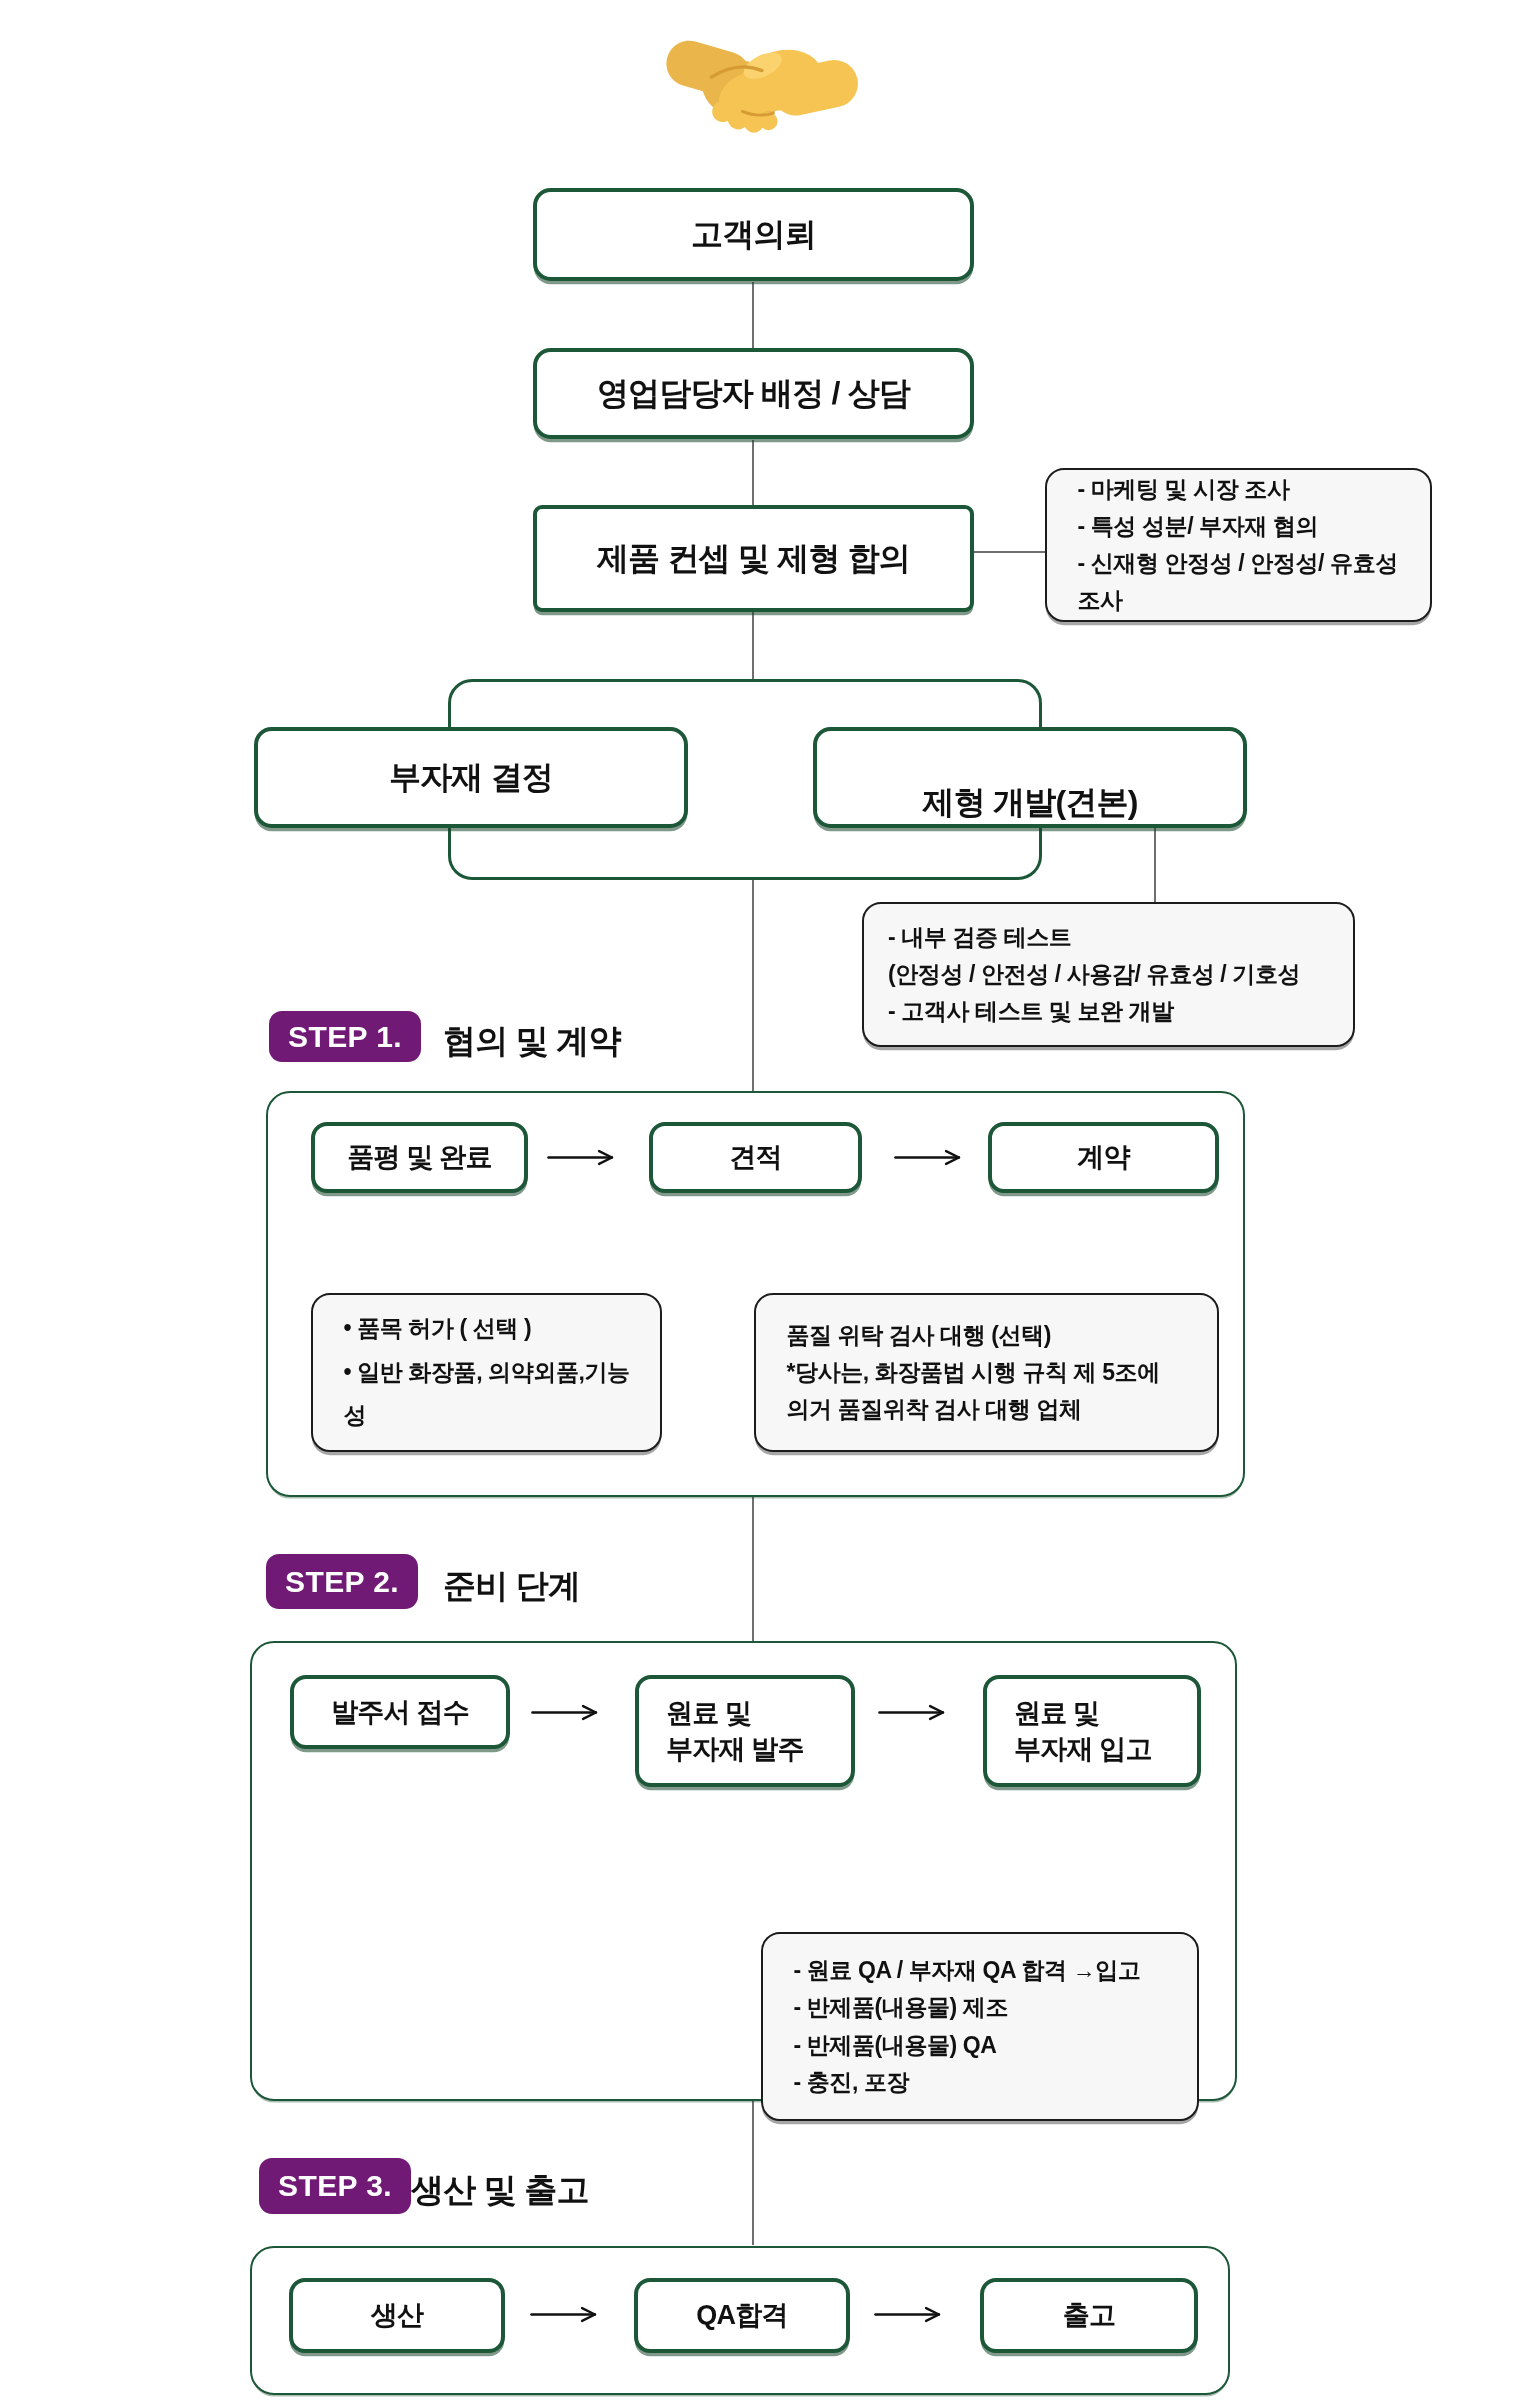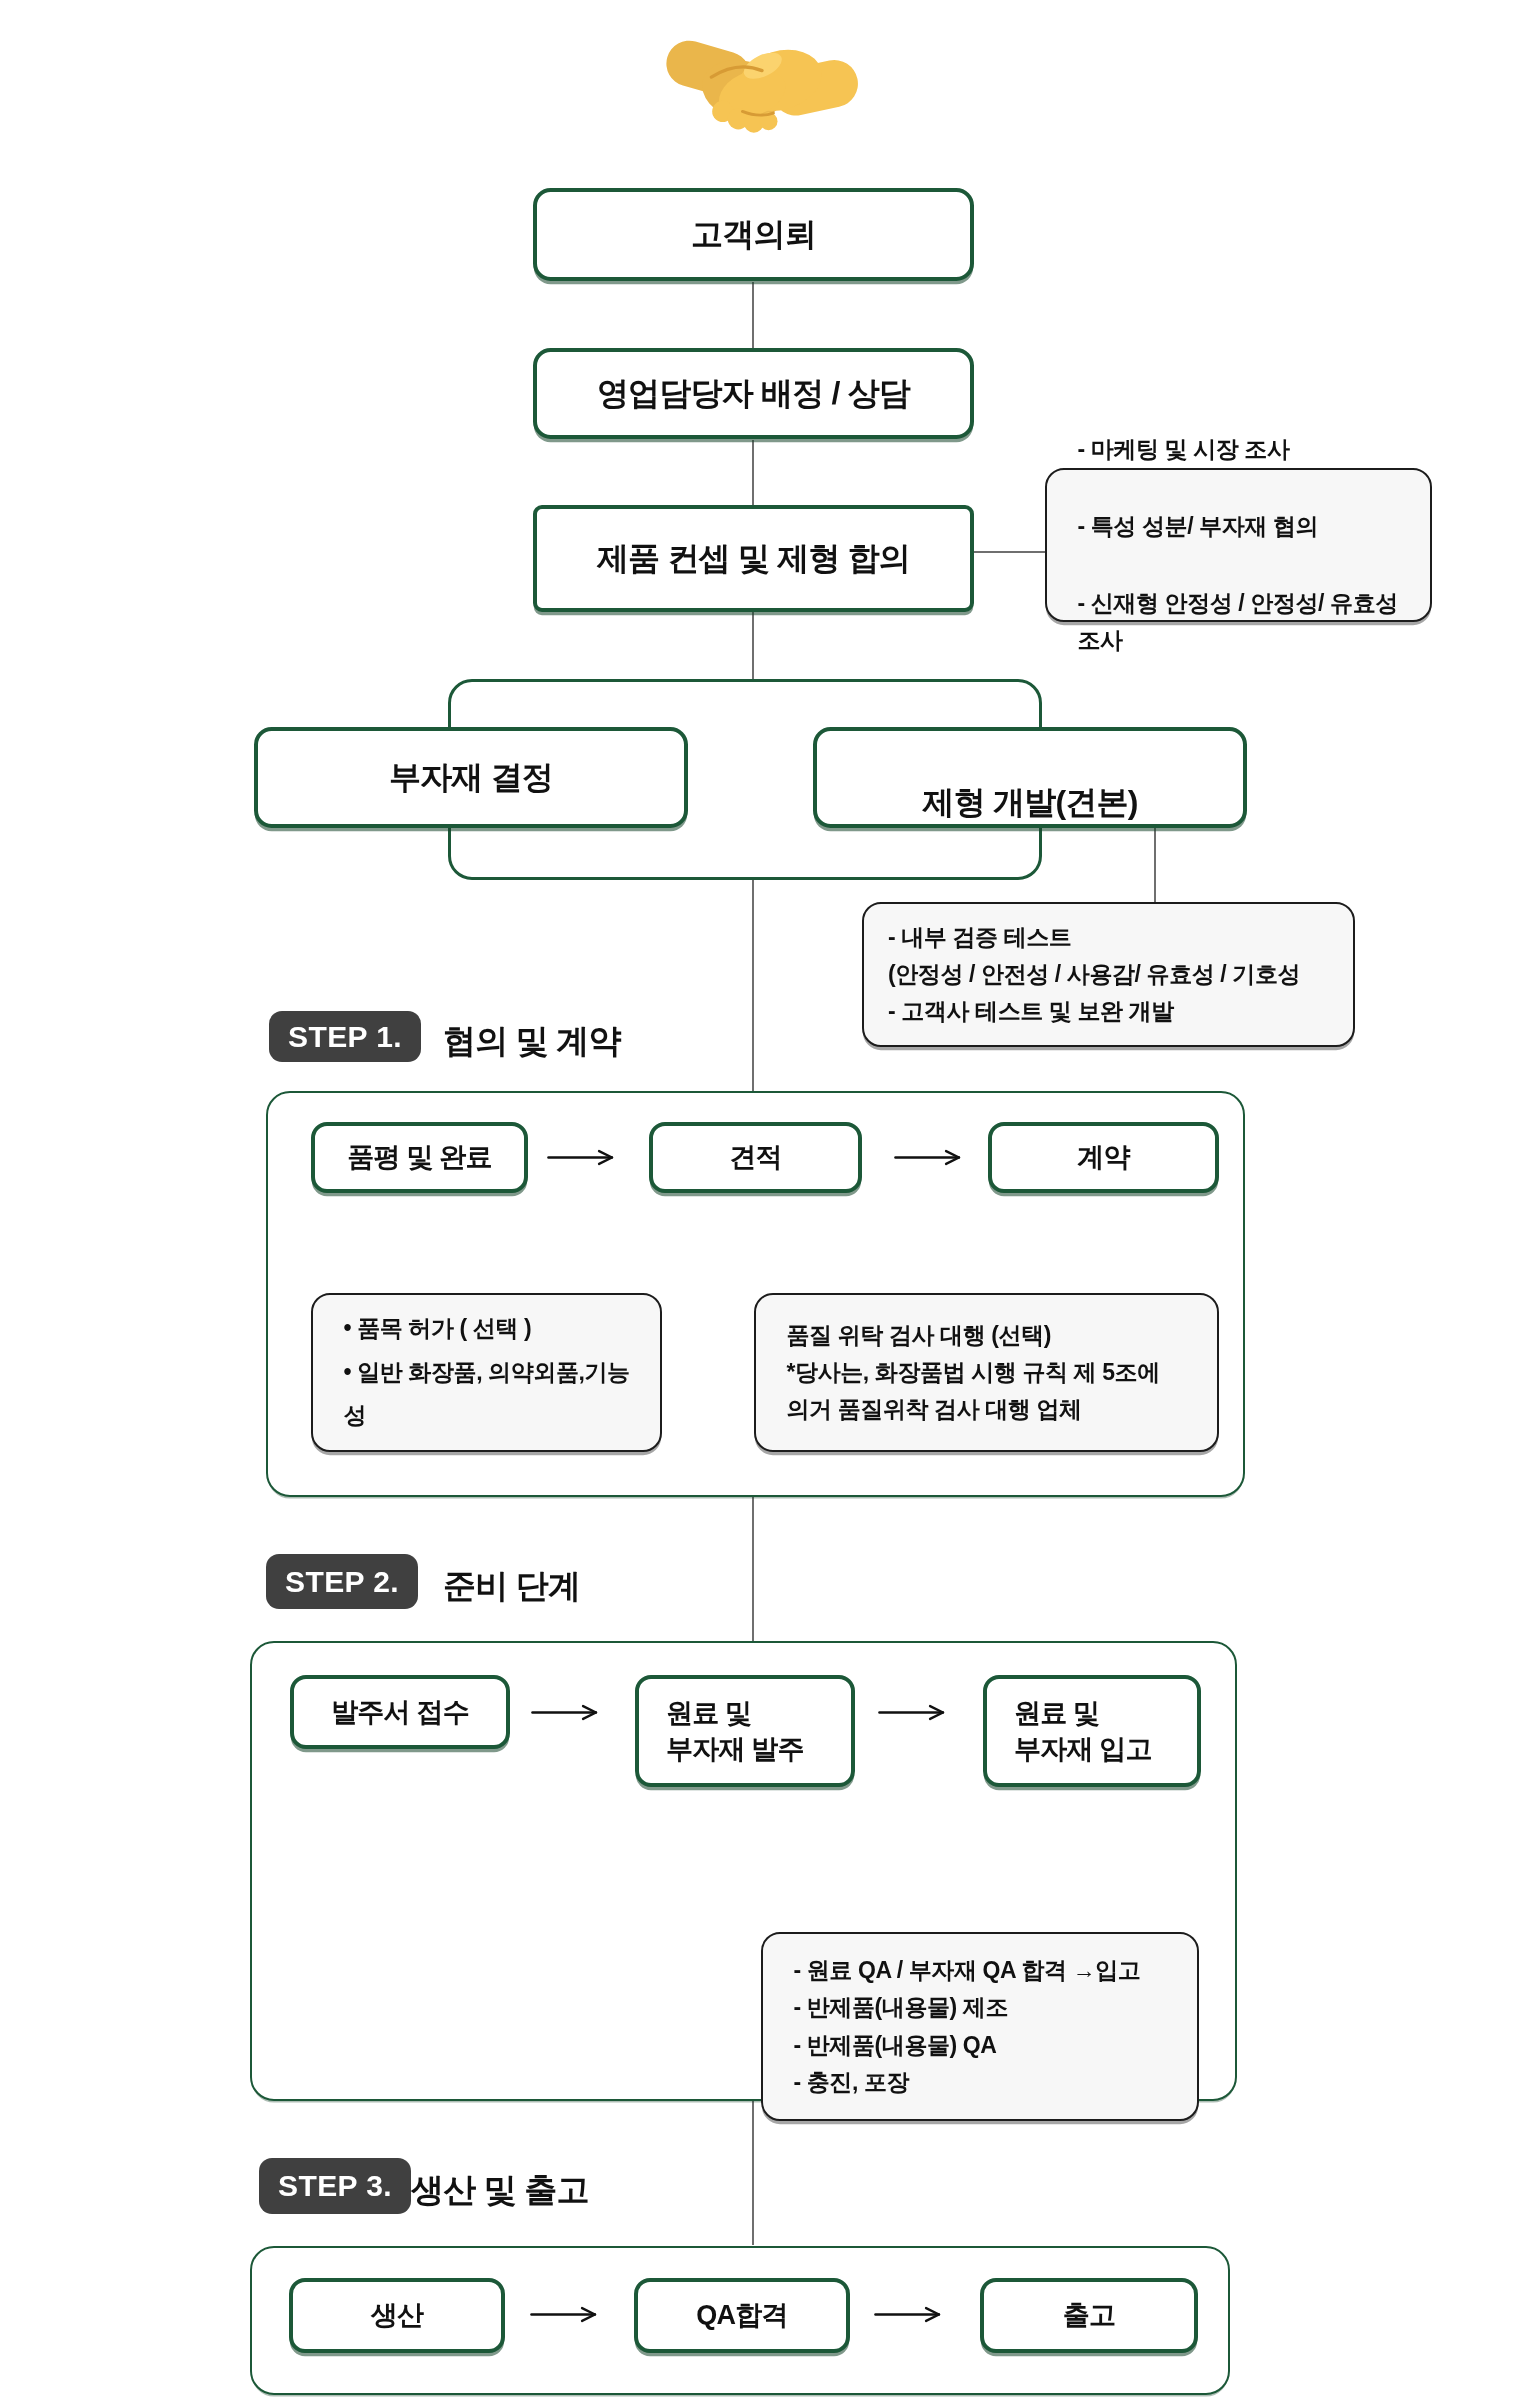--- a/index.html
+++ b/index.html
@@ -26,21 +26,21 @@
   
   .vline{position:absolute;width:2.4px;background:#6f6f6f;z-index:1;}
   .hline{position:absolute;height:2.4px;background:#6f6f6f;z-index:1;}
   .branch{position:absolute;border:3.2px solid #1c5838;border-radius:24px;box-sizing:border-box;z-index:2;background:transparent;}
 
   
   .container{position:absolute;border:2.8px solid #1c5838;border-radius:24px;box-sizing:border-box;
              background:#fff;z-index:3;box-shadow:0 3.2px 0 -1.6px rgba(23,70,44,.35);}
 
   
-  .badge{position:absolute;background:#404040;color:#fff;border-radius:13px;
+  .badge{position:absolute;background:#701a75;color:#fff;border-radius:13px;
          display:flex;align-items:center;justify-content:center;
          font-weight:700;font-size:30px;letter-spacing:0.4px;z-index:7;}
   .sectitle{position:absolute;font-weight:700;font-size:33px;letter-spacing:-0.8px;z-index:7;}
 
   .arrow{position:absolute;z-index:4;}
   .icon-wrap{position:absolute;z-index:2;}
 </style>
 </head>
 <body>
 
@@ -71,21 +71,21 @@
   <div class="gbox" style="left:533px;top:348px;width:441px;height:91px;">
     <span class="bx">영업담당자 배정 / 상담</span>
   </div>
   <div class="vline" style="left:752px;top:440px;height:67px;"></div>
 
   <div class="gbox" style="left:533px;top:505px;width:441px;height:107px;border-radius:9px;">
     <span class="bx">제품 컨셉 및 제형 합의</span>
   </div>
   <div class="hline" style="left:974px;top:551px;width:74px;"></div>
 
-  <div class="note" style="left:1045px;top:468px;width:387px;height:154px;gap:40px;">
+  <div class="note" style="left:1045px;top:468px;width:387px;height:154px;">
     <div class="nline">- 마케팅 및 시장 조사</div>
     <div class="nline">- 특성 성분/ 부자재 협의</div>
     <div class="nline">- 신재형 안정성 / 안정성/ 유효성 조사</div>
   </div>
 
   <div class="vline" style="left:752px;top:598px;height:82px;"></div>
   <div class="branch" style="left:448px;top:679px;width:594px;height:201px;"></div>
   <div class="vline" style="left:752px;top:877px;height:215px;"></div>
 
   <div class="gbox" style="left:254px;top:727px;width:434px;height:101px;">

